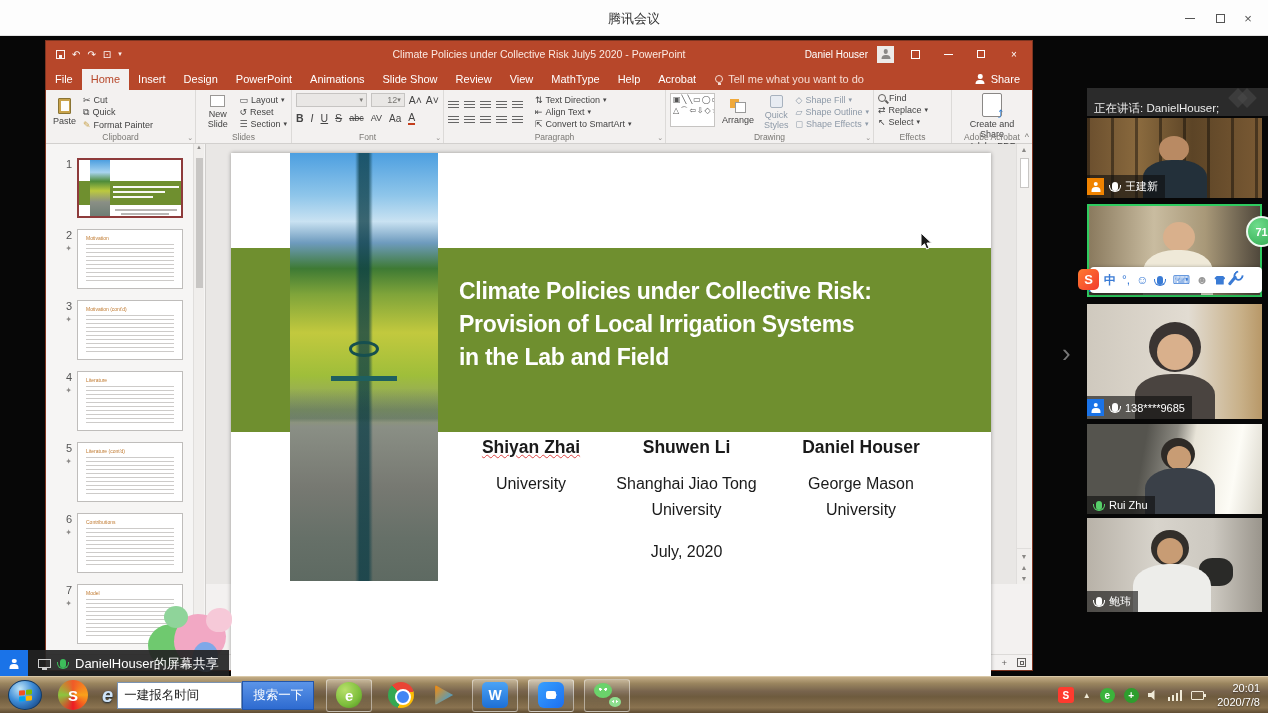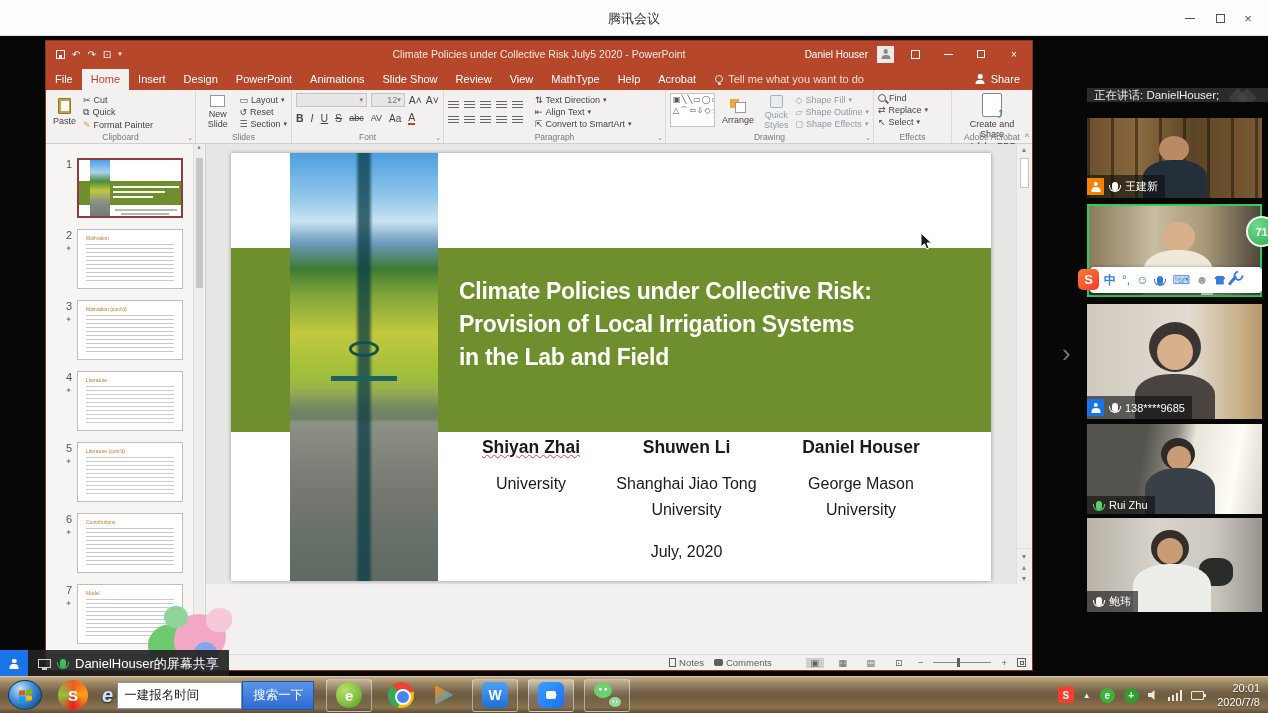--- a/index.html
+++ b/index.html
@@ -82,21 +82,21 @@
   .mini-photo { position:absolute; left:11px; top:0; width:20px; height:100%; background:linear-gradient(180deg,#4D9FE0 0%,#A8D4F0 22%,#4E8C3A 38%,#BCC93E 55%,#8A8F85 75%,#6E7E75 100%); }
   .mini-t { position:absolute; left:34px; top:24px; width:66px; height:2px; background:rgba(255,255,255,.95); }
   .mini-a { position:absolute; left:36px; width:62px; height:1.5px; background:#B9B7B5; }
   .thtitle { font-size:5px; color:#C07A30; padding:5px 0 0 8px; white-space:nowrap; overflow:hidden; }
   .thlines { margin:3px 8px 0; height:40px; background:repeating-linear-gradient(180deg,#CDCBC9 0 1px,transparent 1px 4px); }
   #thumb-scroll { position:absolute; right:1px; top:0; width:11px; bottom:0; background:#F0EEEC; border-left:1px solid #E0DEDC; font-size:6px; color:#8A8886; text-align:center; }
   #thumb-scroll .tsthumb { position:absolute; left:2px; top:14px; width:7px; height:130px; background:#C8C6C4; }
 
   
   #canvas { position:absolute; left:160px; top:103px; right:16px; bottom:86px; background:#E9E7E5; }
-  #slide { position:absolute; left:185px; top:112px; width:760px; height:428px; background:#fff; box-shadow:0 0 4px rgba(0,0,0,.35); }
+  #slide { position:absolute; left:185px; top:112px; width:760px; height:556px; background:#fff; box-shadow:0 0 4px rgba(0,0,0,.35); }
   #green-band { position:absolute; left:0; top:95px; width:100%; height:184px; background:#6F8F2F; }
   #photo { position:absolute; left:59px; top:0; width:148px; height:428px;
     background:
       linear-gradient(180deg, rgba(0,0,0,0) 0 55%, rgba(20,60,60,.25) 60% 62%, rgba(0,0,0,0) 63%),
       linear-gradient(90deg, rgba(0,0,0,0) 0 44%, rgba(10,60,70,.75) 47% 53%, rgba(0,0,0,0) 56%),
       linear-gradient(180deg,#4D9FE0 0%,#8FC6EA 10%,#C9E2F2 16%,#6E9BBE 21%,#3E7A34 27%,#7FA43A 33%,#C2C93E 42%,#9FBE3A 52%,#8A8F85 64%,#777972 78%,#667068 90%,#5E6A62 100%); }
   #photo .gate { position:absolute; left:28%; top:52%; width:44%; height:5px; background:#1E5F5F; }
   #photo .wheel { position:absolute; left:40%; top:44%; width:20%; height:16px; border:3px solid #164F4F; border-radius:50%; }
   .slide-title { position:absolute; left:228px; color:#fff; font-weight:bold; font-size:23px; letter-spacing:-.3px; white-space:nowrap; }
   .authors-row { position:absolute; top:284px; font-size:17.5px; font-weight:600; color:#1A1A1A; text-align:center; }
@@ -120,21 +120,21 @@
   .i-bubble { width:9px; height:7px; background:#605E5C; border-radius:2px; position:relative; display:inline-block; }
   .i-bubble:after { content:""; position:absolute; left:1px; bottom:-2px; border:2px solid transparent; border-top-color:#605E5C; }
   .vbtn { width:18px; text-align:center; font-size:9px; }
   .vbtn.on { background:#D0CECE; }
   .zoomtrack { width:58px; height:1px; background:#8A8886; position:relative; }
   .zoomtrack .zt { position:absolute; left:24px; top:-4px; width:3px; height:9px; background:#605E5C; }
   .i-fit { width:9px; height:9px; border:1px solid #605E5C; display:inline-block; position:relative; }
   .i-fit:after { content:""; position:absolute; left:1.5px; top:1.5px; right:1.5px; bottom:1.5px; border:1px solid #605E5C; }
 
   
-  #speakbar { position:absolute; left:1087px; top:88px; width:181px; height:14px; background:#2B2B2B; color:#ECECEC; font-size:11.5px; display:flex; align-items:flex-start; padding:0 7px; overflow:hidden; }
+  #speakbar { position:absolute; left:1087px; top:88px; width:181px; height:28px; background:#2B2B2B; color:#ECECEC; font-size:11.5px; display:flex; align-items:flex-end; padding:0 7px; overflow:hidden; }
   #speakbar .wm { position:absolute; right:14px; top:3px; display:flex; }
   #speakbar .wm i { width:14px; height:14px; background:#4A4A4A; transform:rotate(45deg); margin-left:-5px; opacity:.55; }
   .tile { position:absolute; left:1087px; width:175px; background:#222; overflow:hidden; }
   .tile .label { position:absolute; left:0; bottom:0; display:flex; align-items:center; gap:4px; background:rgba(15,15,15,.62); padding:3px 7px 3px 0; color:#fff; font-size:11px; white-space:nowrap; }
   .abox { width:17px; height:17px; display:flex; align-items:center; justify-content:center; color:#fff; margin-right:1px; }
   .i-mic { width:6px; height:9px; background:currentColor; border-radius:3px; position:relative; display:inline-block; margin:0 3px; }
   .i-mic:after { content:""; position:absolute; left:-3px; top:3px; width:10px; height:6px; border:1.3px solid currentColor; border-top:none; border-radius:0 0 6px 6px; }
   .sil-head { position:absolute; border-radius:50%; }
   .sil-body { position:absolute; border-radius:45% 45% 0 0; }
   #tile2 { border:2px solid #2ECB5F; }

